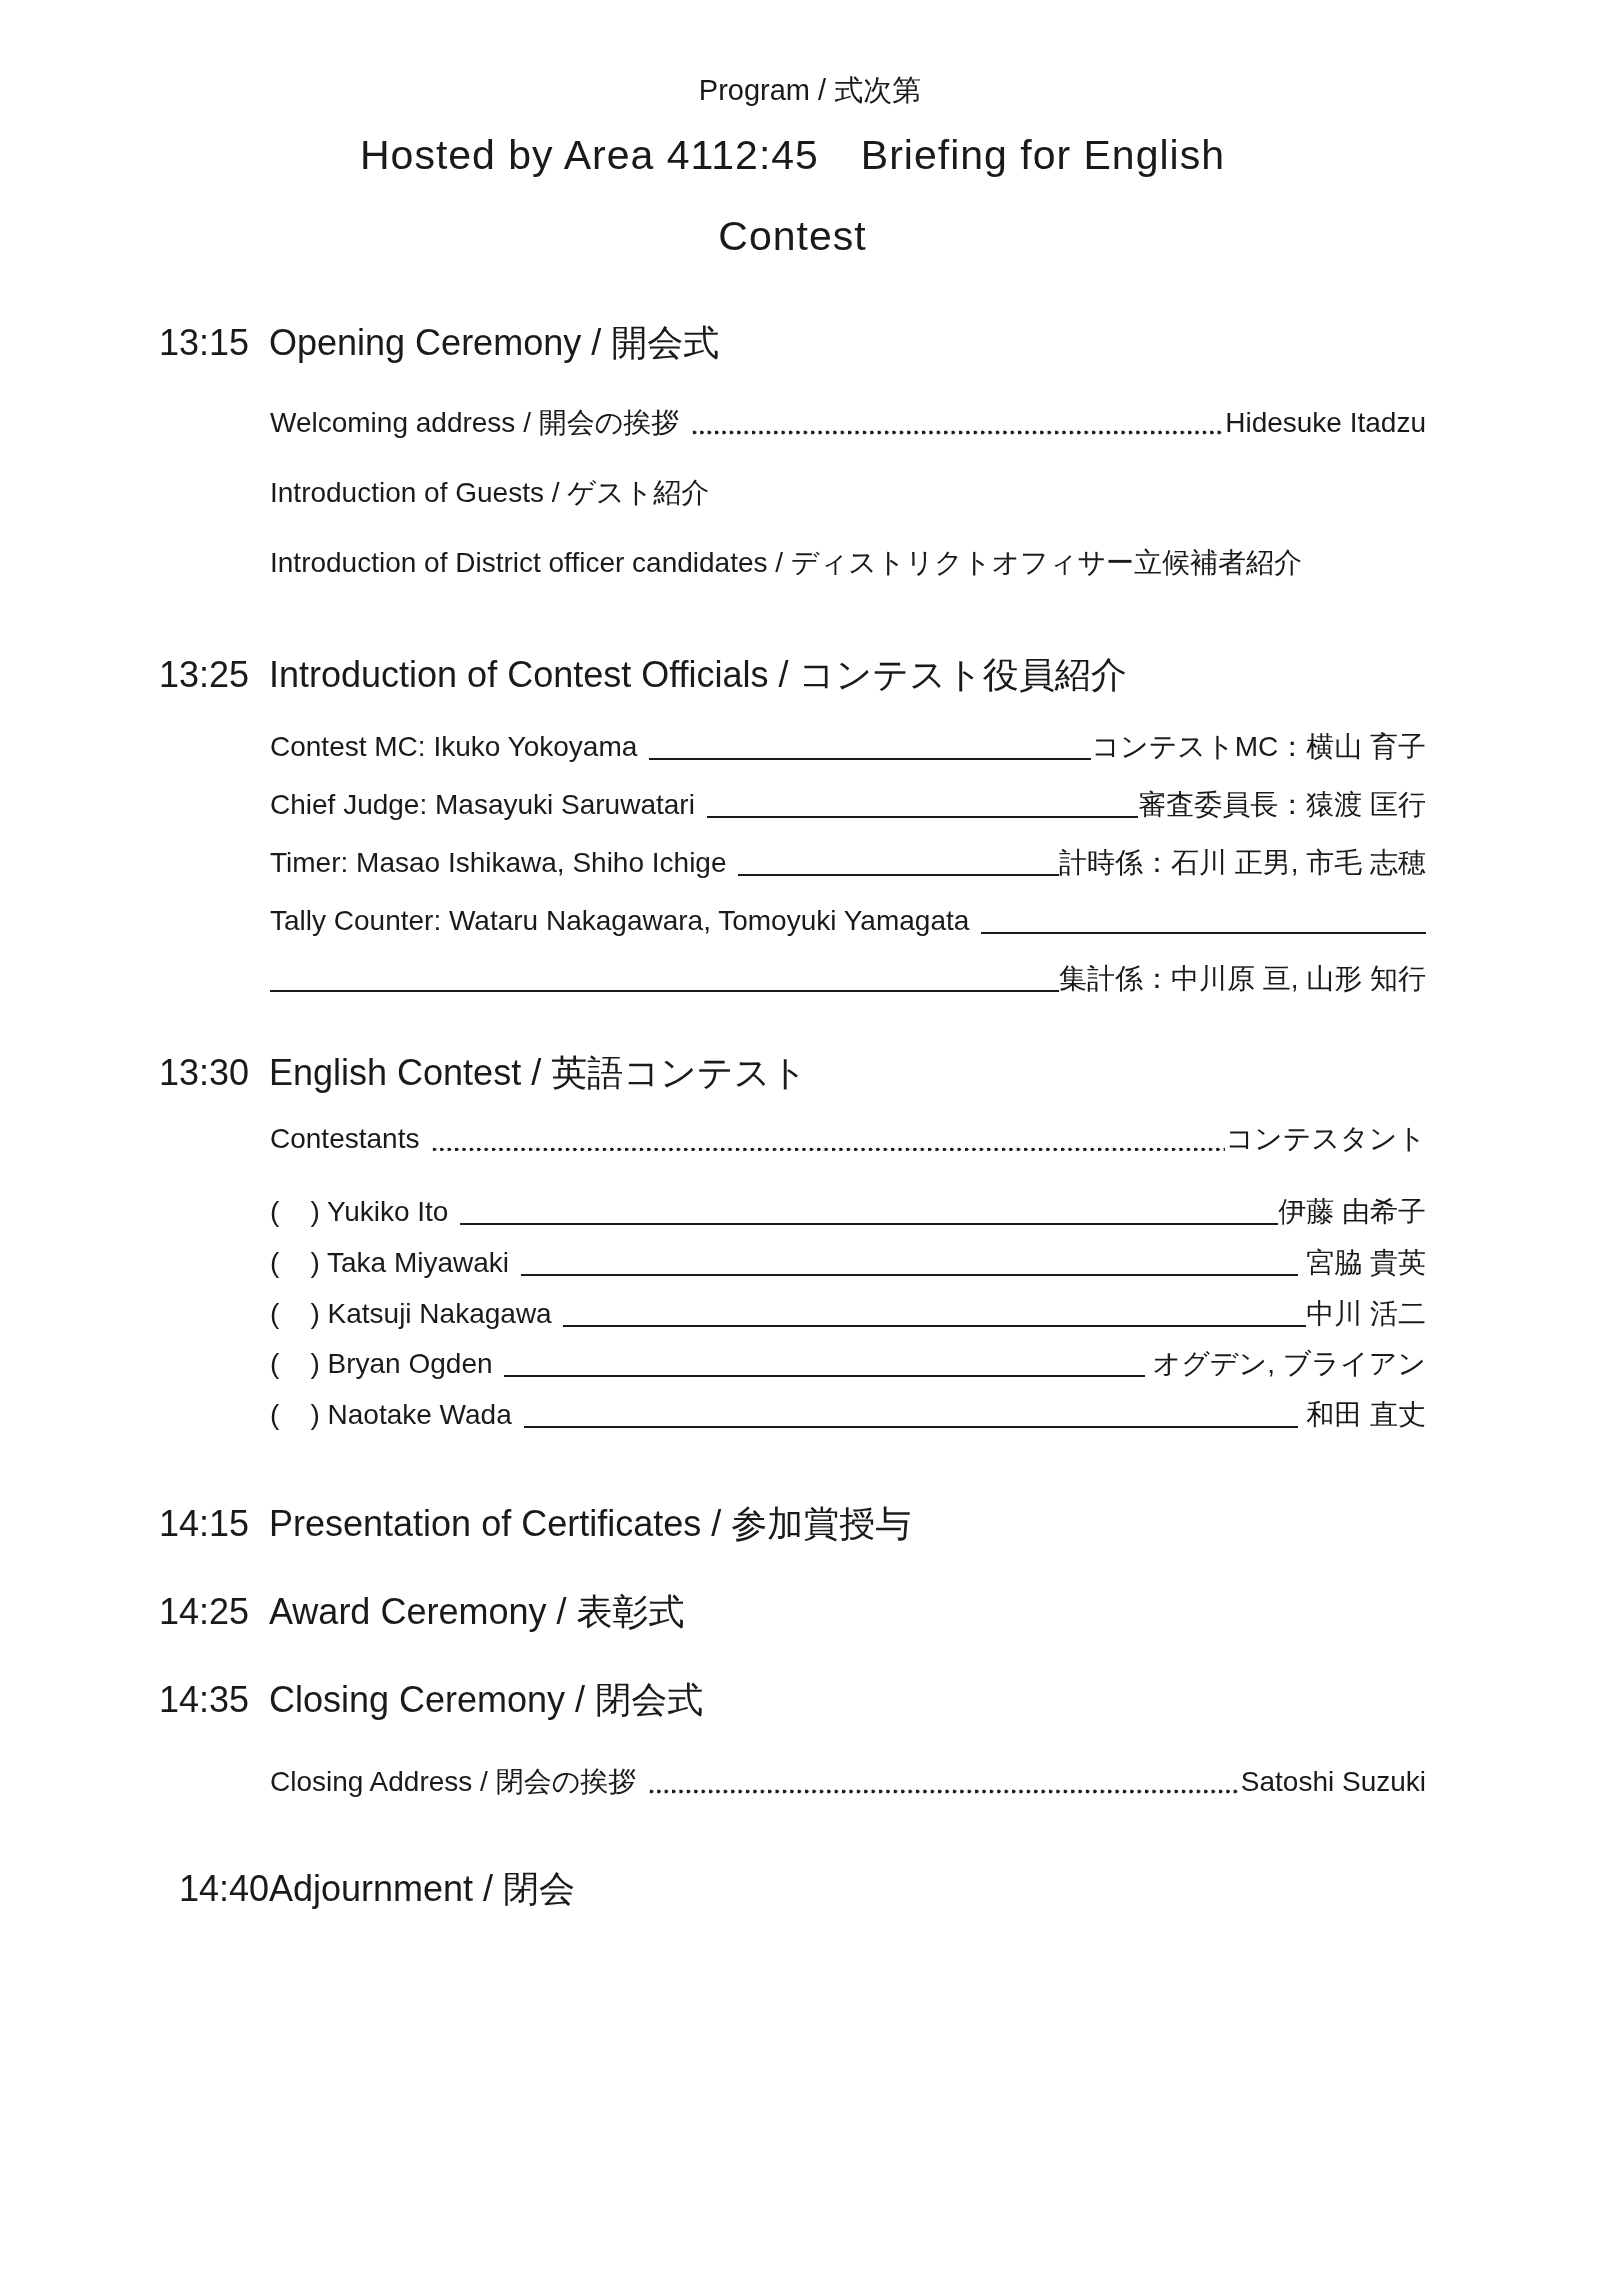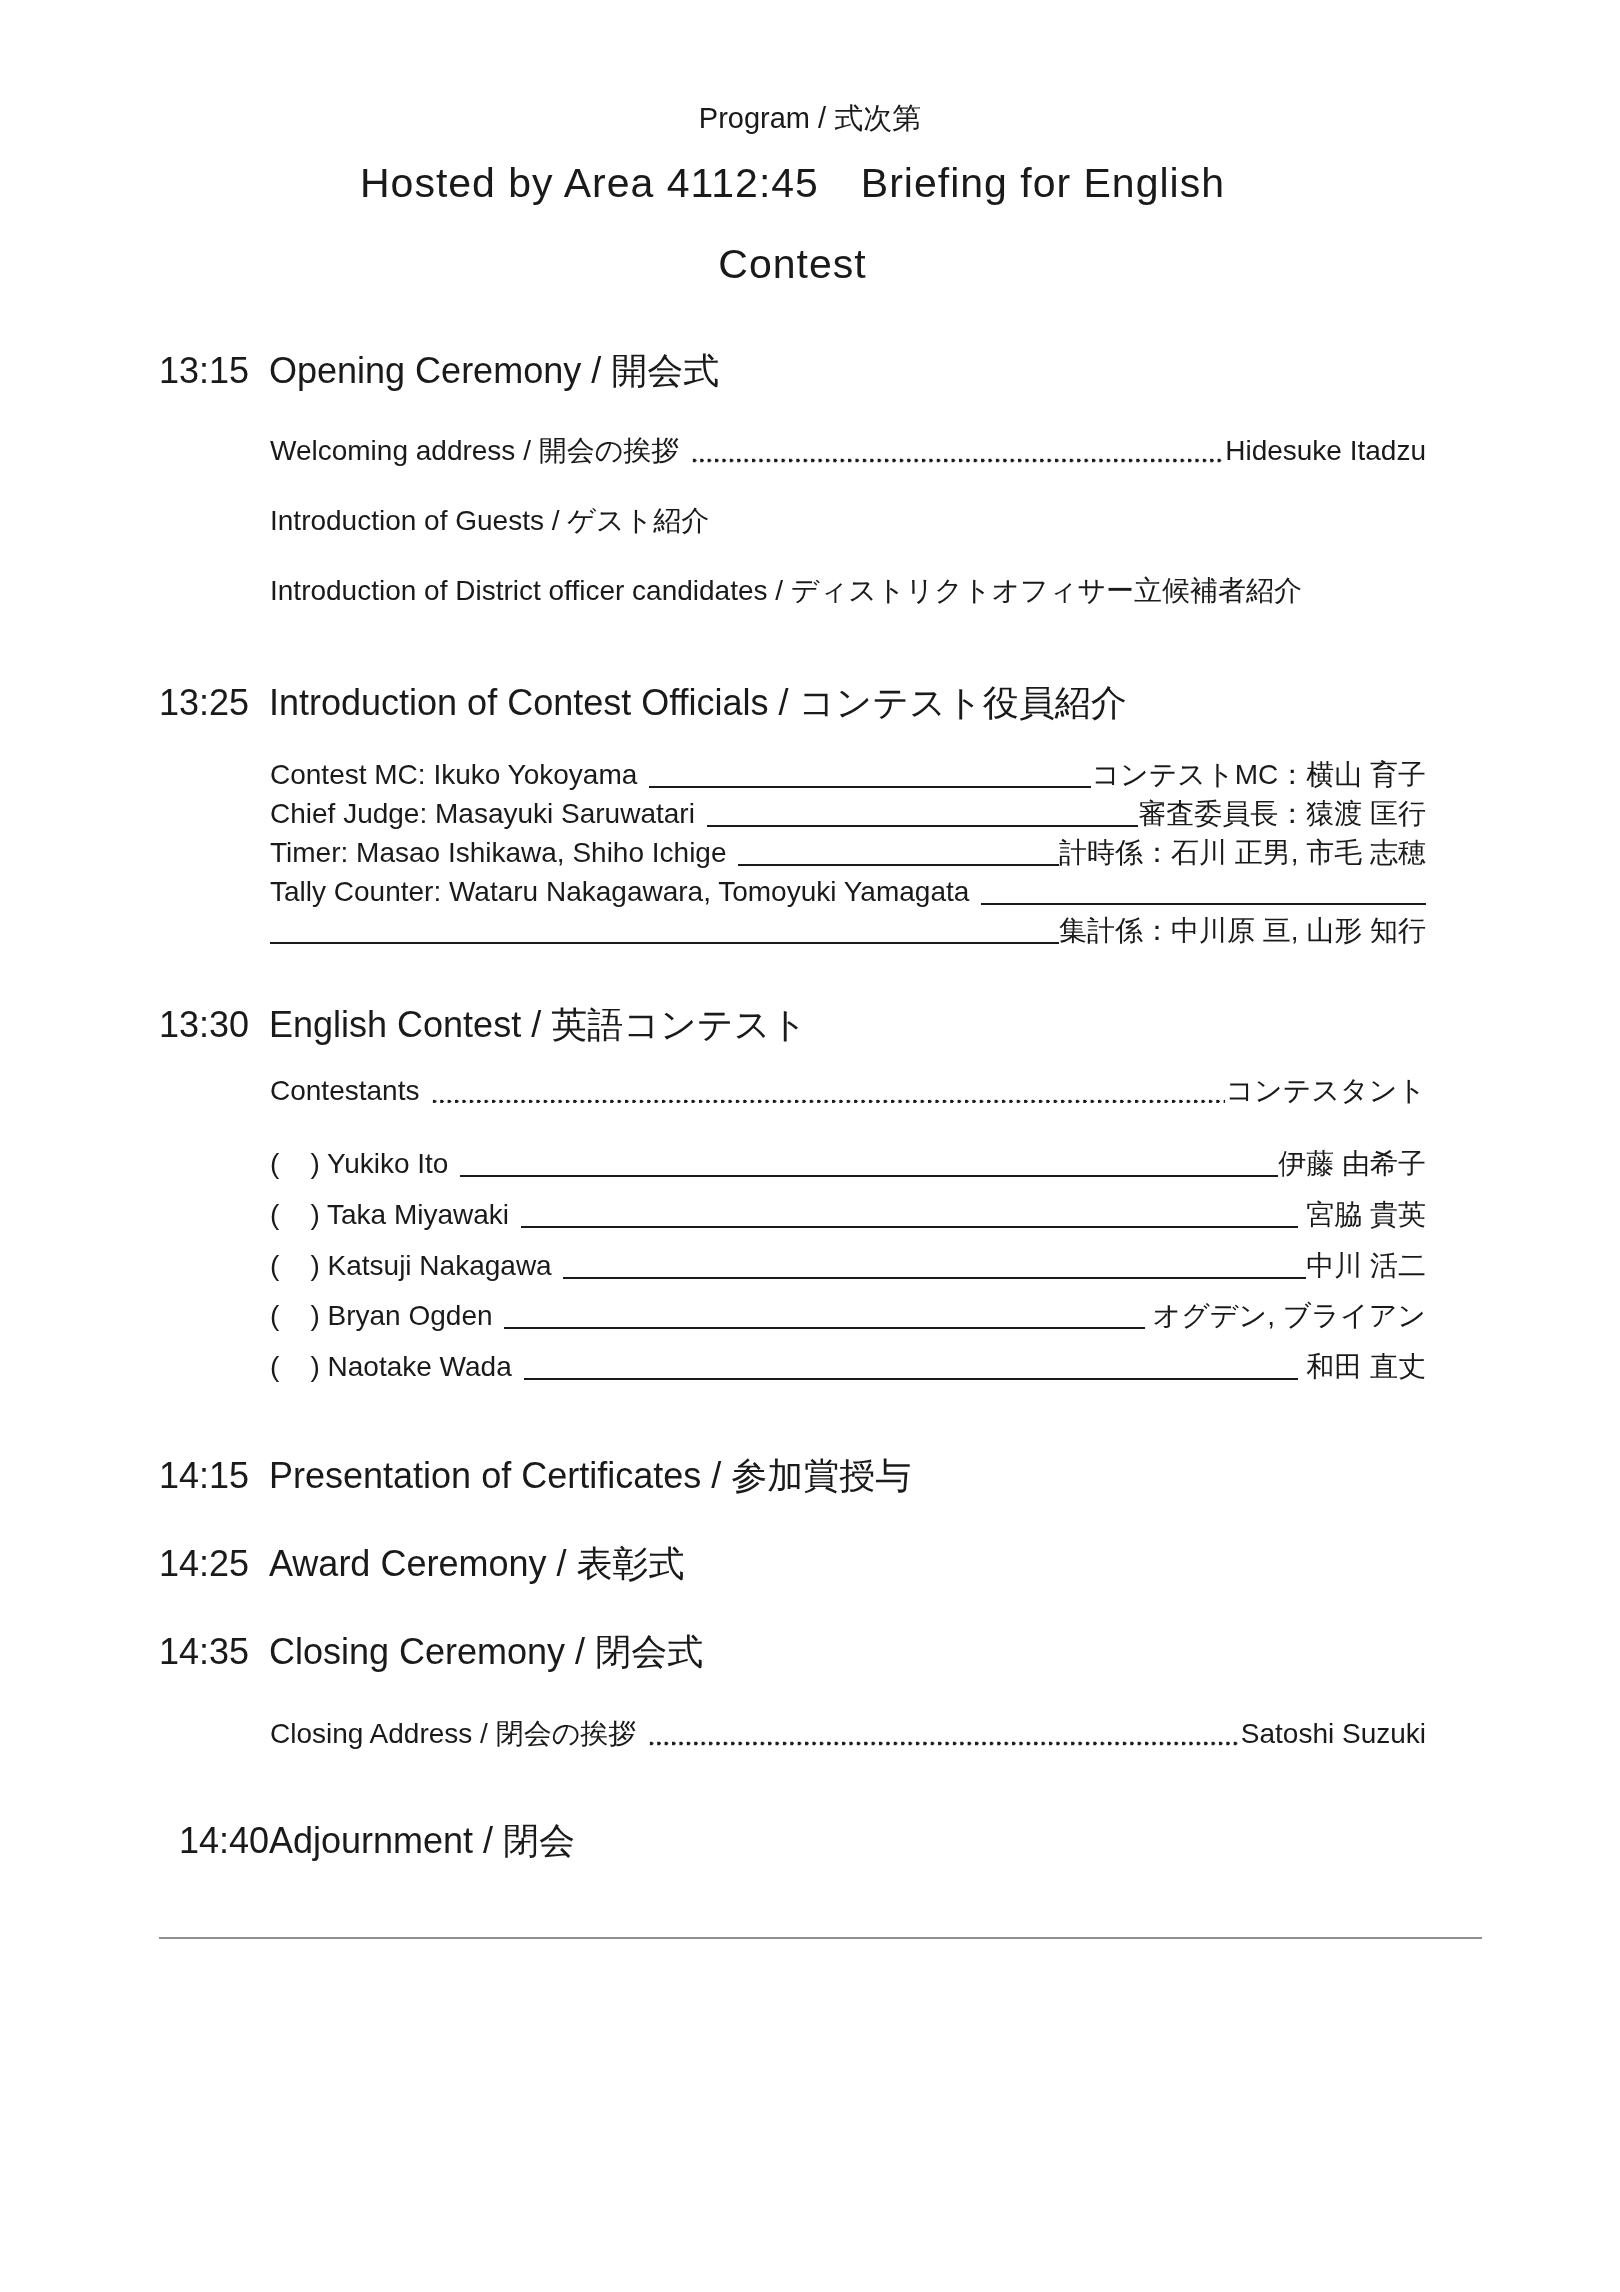--- a/index.html
+++ b/index.html
@@ -6,21 +6,21 @@
   body {
     width: 1620px; height: 2293px;
     background: #ffffff;
     color: #1a1a1a;
     font-family: "Liberation Sans", "DejaVu Sans", sans-serif;
     -webkit-text-size-adjust: none;
   }
   .page {
     box-sizing: border-box;
     width: 1620px; height: 1942px;
-    padding: 102px 194px 0 159px;
+    padding: 74px 194px 0 159px;
     overflow: hidden;
   }
   .centered {
     margin-left: -159px; margin-right: -194px;
     text-align: center;
   }
   .kicker { font-size: 29px; line-height: 33px; }
   .title {
     margin: 7.8px 0 0 0;
     font-size: 41px; font-weight: 300; letter-spacing: 1px;
@@ -43,21 +43,21 @@
     background-repeat: repeat-x;
     background-position: left bottom;
   }
 
   .sec-1315 { margin-top: 43px; }
   .sec-1315 .rows { margin-top: 39px; }
   .sec-1315 .row + .row { margin-top: 33px; }
 
   .sec-1325 { margin-top: 71px; }
   .sec-1325 .rows { margin-top: 31px; }
-  .sec-1325 .row + .row { margin-top: 2px; }
+  .sec-1325 .row + .row { margin-top: 21px; }
 
   .sec-1330 { margin-top: 53px; }
   .sec-1330 .rows { margin-top: 25.5px; }
   .sec-1330 .row + .row { margin-top: 13.7px; }
   .sec-1330 .row.gap-lg { margin-top: 36px; }
 
   .sec-1415 { margin-top: 68px; }
   .sec-1425 { margin-top: 43px; }
   .sec-1435 { margin-top: 43px; }
   .sec-1435 .rows { margin-top: 41px; }

